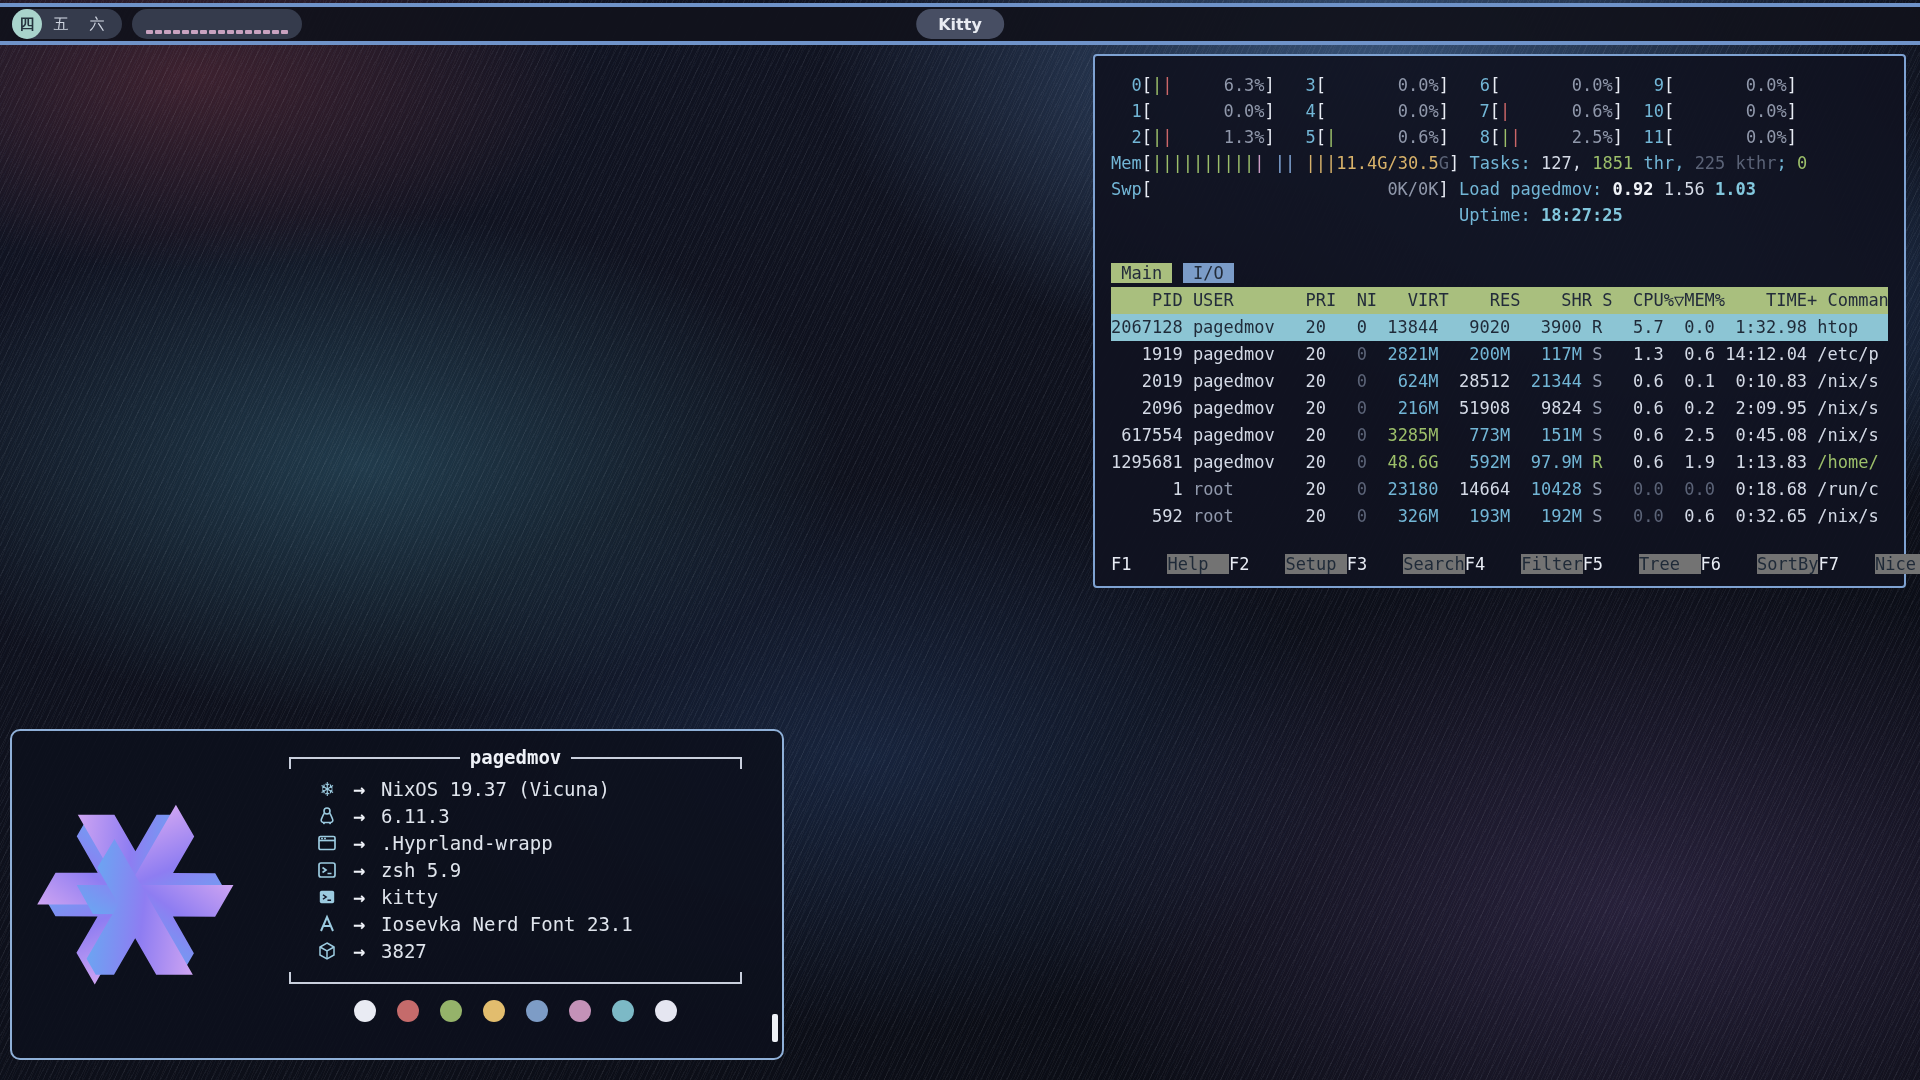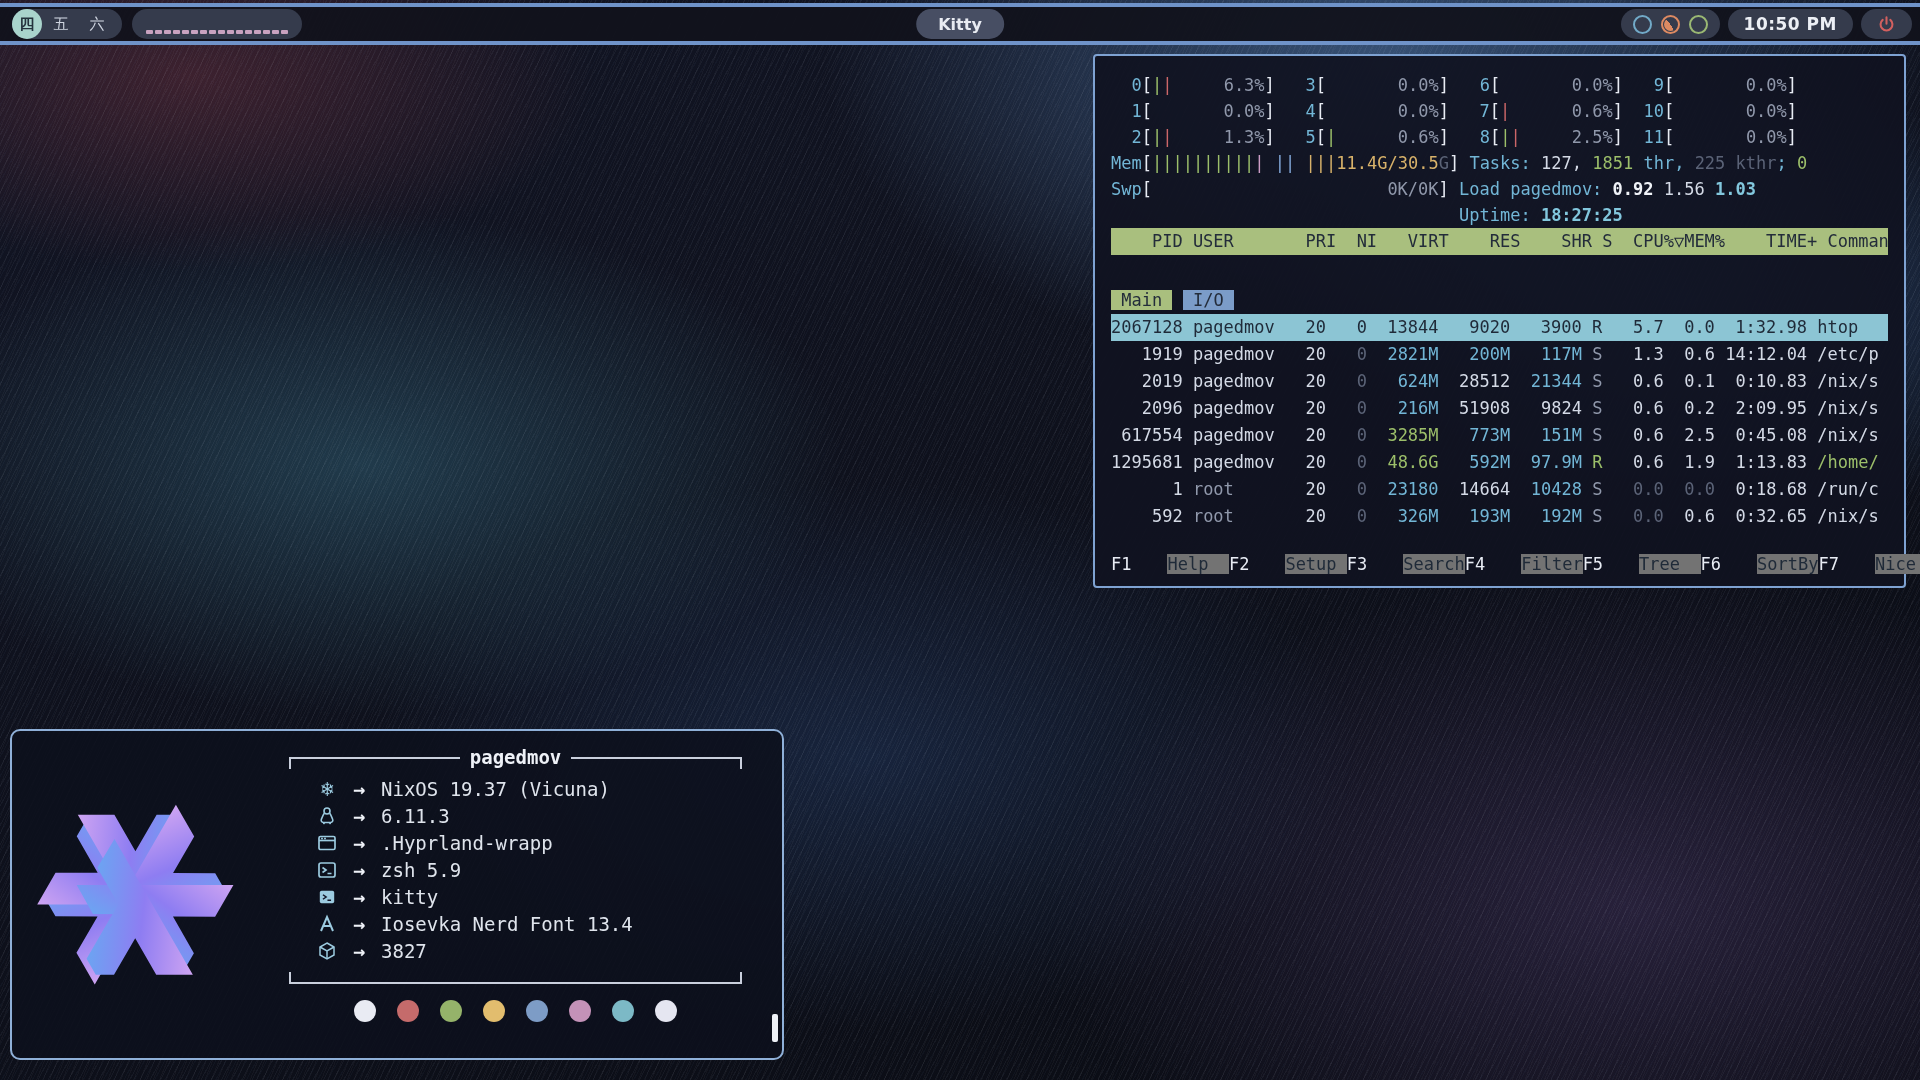--- a/index.html
+++ b/index.html
@@ -115,49 +115,33 @@
           <div class="dash"></div>
           <div class="dash"></div>
           <div class="dash"></div>
           <div class="dash"></div>
           <div class="dash"></div>
           <div class="dash"></div>
         </div>
     </div>
   </div>
   <div class="pill" id="kitty-pill">Kitty</div>
-  <div id="bar-right">
-    <div class="pill" id="tray-pill">
-        <div class="ring" style="border-color: rgb(114, 170, 200);"></div>
-        <div class="ring" style="border-color: rgb(221, 138, 98);">
-          <div class="half"></div>
-        </div>
-        <div class="ring" style="border-color: rgb(154, 184, 115);"></div>
-      </div>
-    <div class="pill" id="clock-pill">10:50 PM</div>
-    <div class="pill" id="power-pill">
-      <svg width="19" height="19" viewBox="0 0 24 24">
-        <path d="M12 3v8" stroke="#d2605f" stroke-width="2.6" stroke-linecap="round" fill="none"></path>
-        <path d="M7.2 6.2a7.5 7.5 0 1 0 9.6 0" stroke="#d2605f" stroke-width="2.6" stroke-linecap="round" fill="none"></path>
-      </svg>
-    </div>
-  </div>
 </div>
 
 <div id="htop-win">
   <div id="htop-meters">
       <div class="hline"><span class="hc-c">  0</span><span class="hc-br">[</span><span class="hc-g">|</span><span class="hc-r">|</span><span class="hc-d">     6.3%</span><span class="hc-br">]</span><span class="hc-w"> </span><span class="hc-c">  3</span><span class="hc-br">[</span><span class="hc-d">       0.0%</span><span class="hc-br">]</span><span class="hc-w"> </span><span class="hc-c">  6</span><span class="hc-br">[</span><span class="hc-d">       0.0%</span><span class="hc-br">]</span><span class="hc-w"> </span><span class="hc-c">  9</span><span class="hc-br">[</span><span class="hc-d">       0.0%</span><span class="hc-br">]</span></div>
       <div class="hline"><span class="hc-c">  1</span><span class="hc-br">[</span><span class="hc-d">       0.0%</span><span class="hc-br">]</span><span class="hc-w"> </span><span class="hc-c">  4</span><span class="hc-br">[</span><span class="hc-d">       0.0%</span><span class="hc-br">]</span><span class="hc-w"> </span><span class="hc-c">  7</span><span class="hc-br">[</span><span class="hc-r">|</span><span class="hc-d">      0.6%</span><span class="hc-br">]</span><span class="hc-w"> </span><span class="hc-c"> 10</span><span class="hc-br">[</span><span class="hc-d">       0.0%</span><span class="hc-br">]</span></div>
       <div class="hline"><span class="hc-c">  2</span><span class="hc-br">[</span><span class="hc-g">|</span><span class="hc-r">|</span><span class="hc-d">     1.3%</span><span class="hc-br">]</span><span class="hc-w"> </span><span class="hc-c">  5</span><span class="hc-br">[</span><span class="hc-g">|</span><span class="hc-d">      0.6%</span><span class="hc-br">]</span><span class="hc-w"> </span><span class="hc-c">  8</span><span class="hc-br">[</span><span class="hc-g">|</span><span class="hc-r">|</span><span class="hc-d">     2.5%</span><span class="hc-br">]</span><span class="hc-w"> </span><span class="hc-c"> 11</span><span class="hc-br">[</span><span class="hc-d">       0.0%</span><span class="hc-br">]</span></div>
       <div class="hline"><span class="hc-c">Mem</span><span class="hc-br">[</span><span class="hc-g">||||||||||</span><span class="hc-p">|</span><span class="hc-w"> </span><span class="hc-bl">||</span><span class="hc-w"> </span><span class="hc-y">|||</span><span class="hc-y">11.4G/30.5</span><span class="hc-dd">G</span><span class="hc-br">]</span><span class="hc-w"> </span><span class="hc-c">Tasks: </span><span class="hc-w">127, </span><span class="hc-g">1851 </span><span class="hc-c">thr</span><span class="hc-c">, </span><span class="hc-dd">225 kthr</span><span class="hc-c">; </span><span class="hc-g">0</span></div>
       <div class="hline"><span class="hc-c">Swp</span><span class="hc-br">[</span><span class="hc-w">                       </span><span class="hc-d">0K/0K</span><span class="hc-br">]</span><span class="hc-w"> </span><span class="hc-c">Load pagedmov: </span><span class="hc-wb">0.92 </span><span class="hc-w">1.56 </span><span class="hc-cb">1.03</span></div>
       <div class="hline"><span class="hc-w">                                  </span><span class="hc-c">Uptime: </span><span class="hc-cb">18:27:25</span></div>
     </div>
+  <div class="tline" id="htop-tabs"><span class="tab-main"> Main </span><span> </span><span class="tab-io"> I/O </span></div>
   <div class="tline" id="htop-header">    PID USER       PRI  NI   VIRT    RES    SHR S  CPU%▽MEM%    TIME+ Comman</div>
-  <div class="tline" id="htop-tabs"><span class="tab-main"> Main </span><span> </span><span class="tab-io"> I/O </span></div>
   <div class="tline" id="htop-selected">2067128 pagedmov   20   0  13844   9020   3900 R   5.7  0.0  1:32.98 htop  </div>
   <div id="htop-rows">
       <div class="tline"><span class="hc-w">   1919</span><span class="hc-w"> pagedmov </span><span class="hc-w">  20</span><span class="hc-dd">   0</span><span class="hc-c">  2821M</span><span class="hc-c">   200M</span><span class="hc-c">   117M</span><span class="hc-d"> S</span><span class="hc-w">   1.3</span><span class="hc-w">  0.6</span><span class="hc-w"> 14:12.04</span><span class="hc-w"> /etc/p</span></div>
       <div class="tline"><span class="hc-w">   2019</span><span class="hc-w"> pagedmov </span><span class="hc-w">  20</span><span class="hc-dd">   0</span><span class="hc-c">   624M</span><span class="hc-w">  28512</span><span class="hc-c">  21344</span><span class="hc-d"> S</span><span class="hc-w">   0.6</span><span class="hc-w">  0.1</span><span class="hc-w">  0:10.83</span><span class="hc-w"> /nix/s</span></div>
       <div class="tline"><span class="hc-w">   2096</span><span class="hc-w"> pagedmov </span><span class="hc-w">  20</span><span class="hc-dd">   0</span><span class="hc-c">   216M</span><span class="hc-w">  51908</span><span class="hc-w">   9824</span><span class="hc-d"> S</span><span class="hc-w">   0.6</span><span class="hc-w">  0.2</span><span class="hc-w">  2:09.95</span><span class="hc-w"> /nix/s</span></div>
       <div class="tline"><span class="hc-w"> 617554</span><span class="hc-w"> pagedmov </span><span class="hc-w">  20</span><span class="hc-dd">   0</span><span class="hc-g">  3285M</span><span class="hc-c">   773M</span><span class="hc-c">   151M</span><span class="hc-d"> S</span><span class="hc-w">   0.6</span><span class="hc-w">  2.5</span><span class="hc-w">  0:45.08</span><span class="hc-w"> /nix/s</span></div>
       <div class="tline"><span class="hc-w">1295681</span><span class="hc-w"> pagedmov </span><span class="hc-w">  20</span><span class="hc-dd">   0</span><span class="hc-g">  48.6G</span><span class="hc-c">   592M</span><span class="hc-c">  97.9M</span><span class="hc-g"> R</span><span class="hc-w">   0.6</span><span class="hc-w">  1.9</span><span class="hc-w">  1:13.83</span><span class="hc-g"> /home/</span></div>
       <div class="tline"><span class="hc-w">      1</span><span class="hc-d"> root     </span><span class="hc-w">  20</span><span class="hc-dd">   0</span><span class="hc-c">  23180</span><span class="hc-w">  14664</span><span class="hc-c">  10428</span><span class="hc-d"> S</span><span class="hc-dd">   0.0</span><span class="hc-dd">  0.0</span><span class="hc-w">  0:18.68</span><span class="hc-w"> /run/c</span></div>
       <div class="tline"><span class="hc-w">    592</span><span class="hc-d"> root     </span><span class="hc-w">  20</span><span class="hc-dd">   0</span><span class="hc-c">   326M</span><span class="hc-c">   193M</span><span class="hc-c">   192M</span><span class="hc-d"> S</span><span class="hc-dd">   0.0</span><span class="hc-w">  0.6</span><span class="hc-w">  0:32.65</span><span class="hc-w"> /nix/s</span></div>
     </div>
@@ -240,21 +224,21 @@
           <span class="farrow">→</span>
           <span class="fval">kitty</span>
         </div>
         <div class="frow">
           <span class="ficon">
             <svg width="20" height="20" viewBox="0 0 20 20" fill="none" stroke="#9ccbe0" stroke-width="2">
               <path d="M4 17 10 3l6 14M6.3 12h7.4"></path>
             </svg>
           </span>
           <span class="farrow">→</span>
-          <span class="fval">Iosevka Nerd Font 13.4</span>
+          <span class="fval">Iosevka Nerd Font 23.1</span>
         </div>
         <div class="frow">
           <span class="ficon">
             <svg width="20" height="20" viewBox="0 0 20 20" fill="none" stroke="#9ccbe0" stroke-width="1.5">
               <path d="M10 2l7 4v8l-7 4-7-4V6z"></path>
               <path d="M3 6l7 4 7-4M10 10v8"></path>
             </svg>
           </span>
           <span class="farrow">→</span>
           <span class="fval">3827</span>

